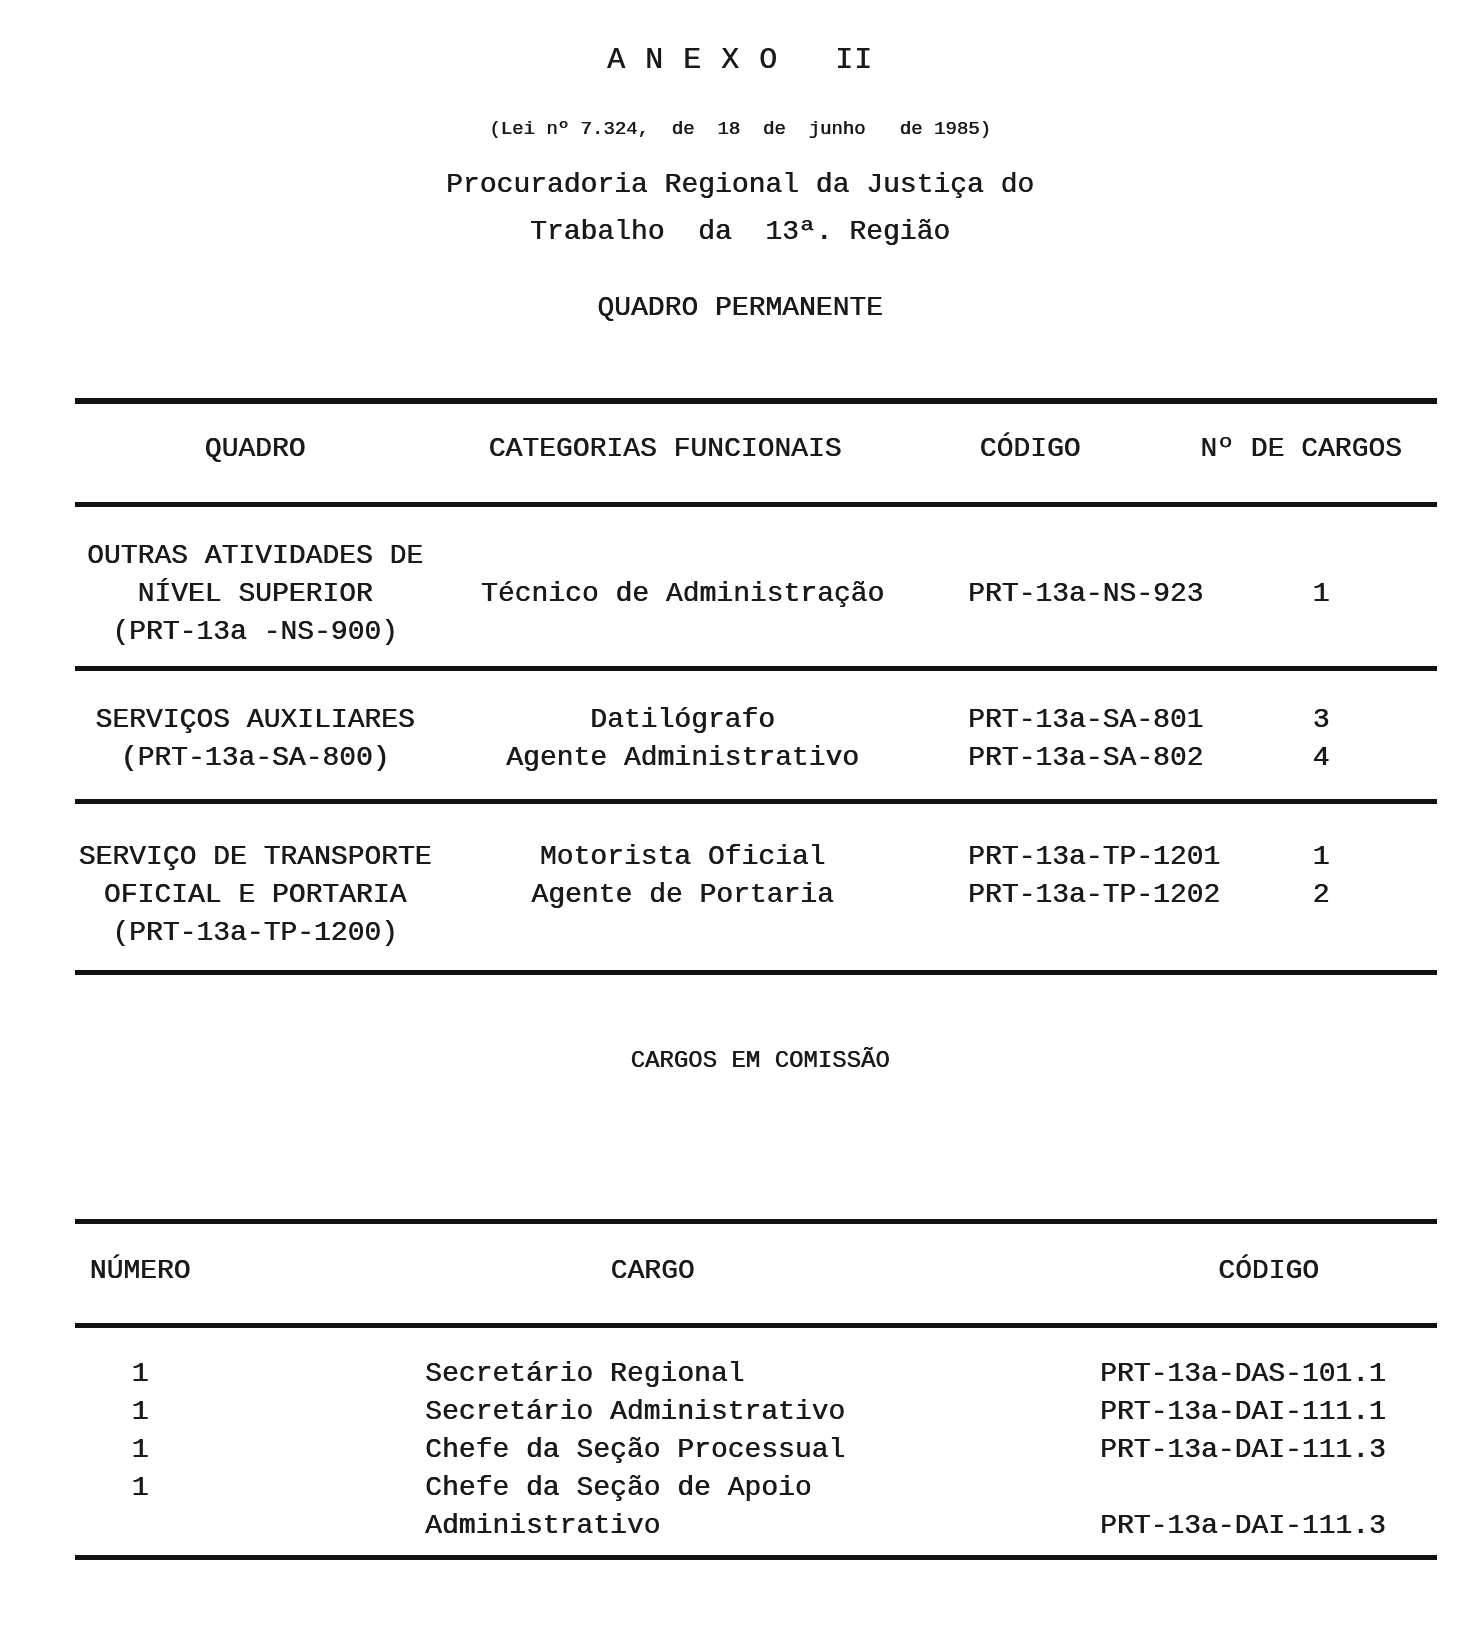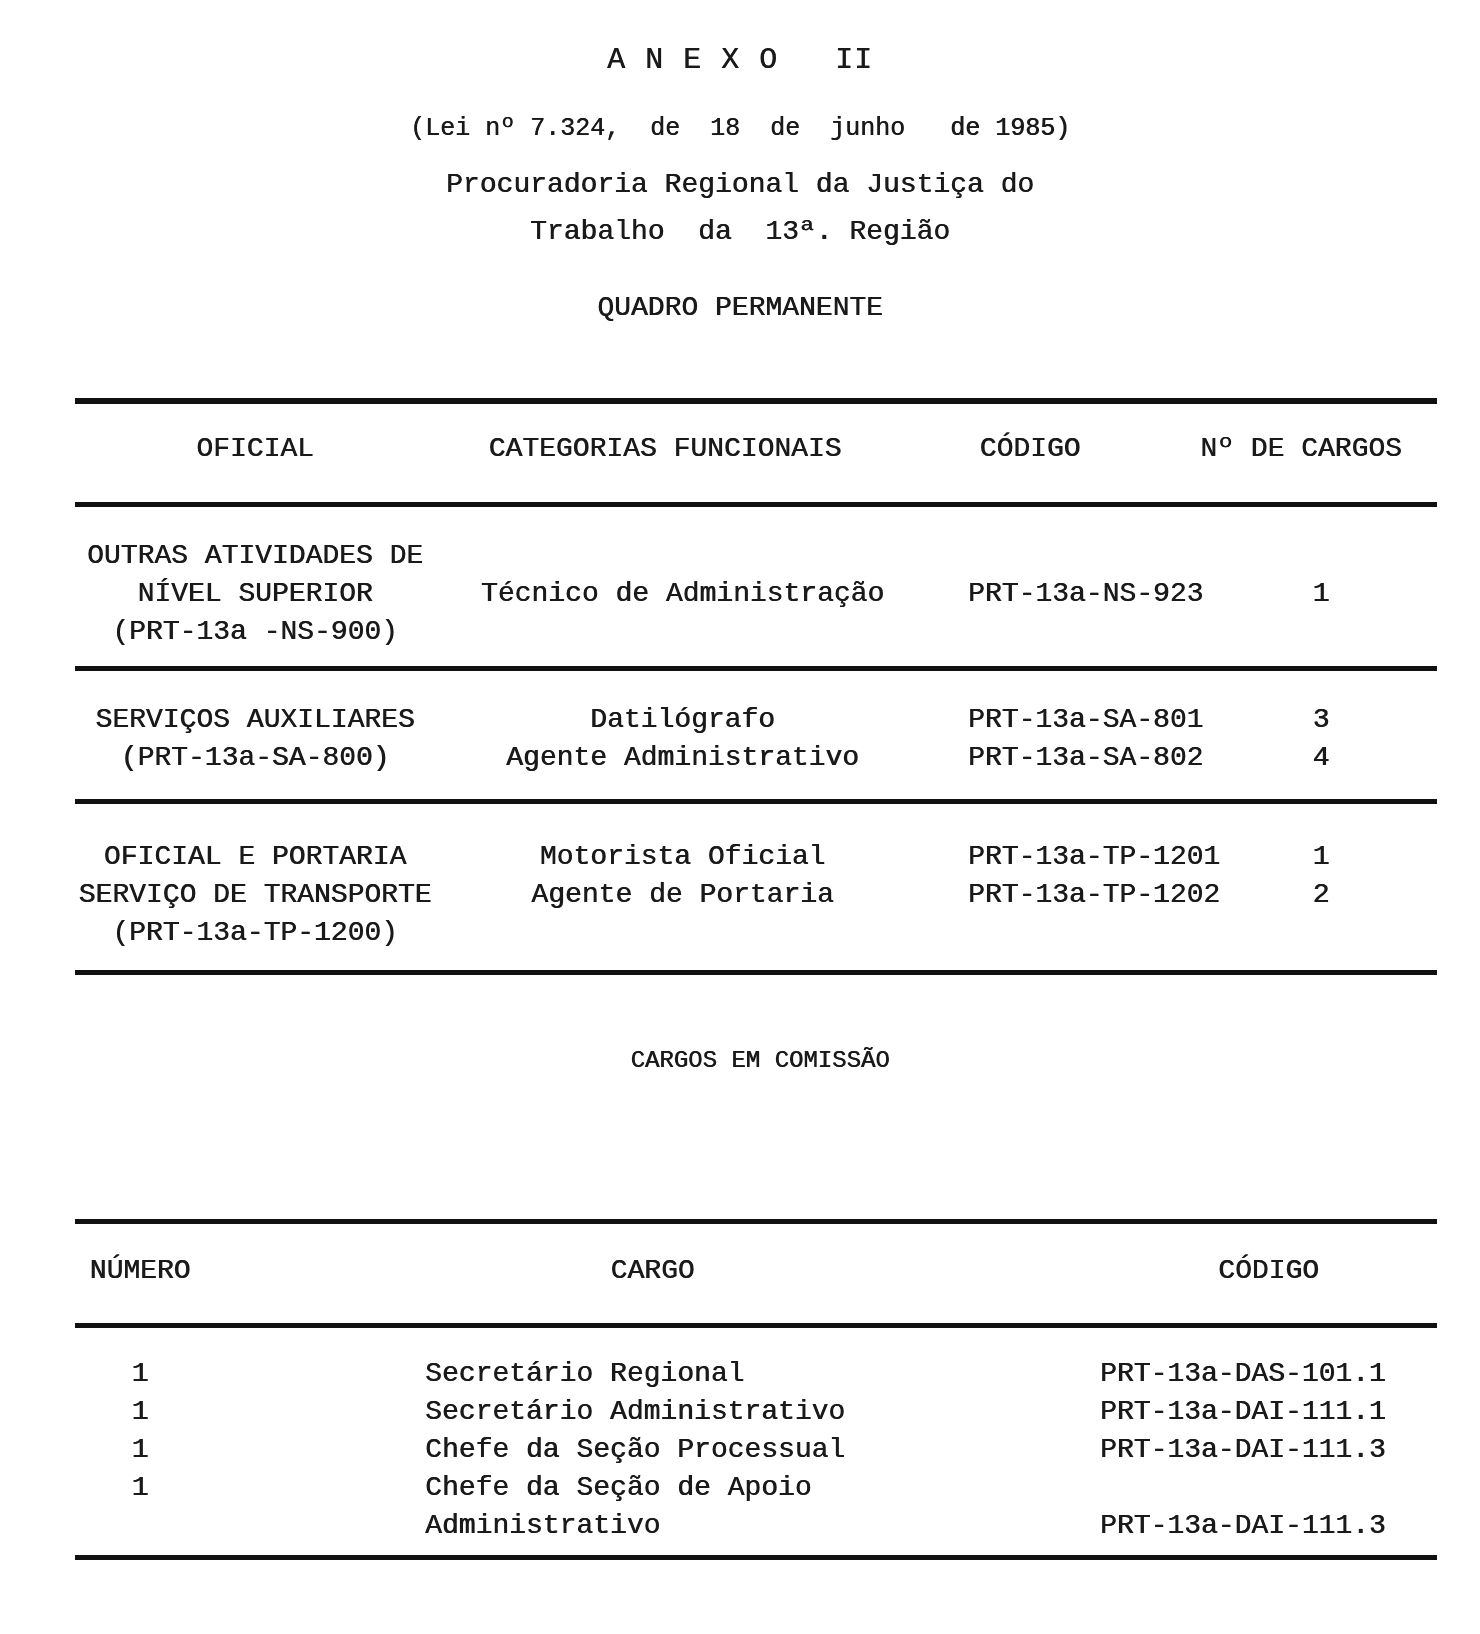--- a/index.html
+++ b/index.html
@@ -8,21 +8,21 @@
     width:1480px; height:1634px;
     margin:0 auto;
     background:#ffffff;
     color:#1a1a1a;
     font-family:"Liberation Mono","DejaVu Sans Mono",monospace;
     text-shadow:0.6px 0 0 currentColor;
     overflow:hidden;
   }
   .hdr { text-align:center; white-space:pre; }
   .title  { padding-top:42px; font-size:30px; line-height:36px; letter-spacing:1px; }
-  .law    { margin-top:34px; font-size:25px; line-height:34px; }
+  .law    { margin-top:34px; font-size:19px; line-height:34px; }
   .org1   { margin-top:22px; font-size:28px; line-height:33px; }
   .org2   { margin-top:14px; font-size:28px; line-height:33px; }
   .sec1   { margin-top:44px; font-size:28px; line-height:32px; }
   .sec2   { margin-top:70px; font-size:24px; line-height:31px; margin-left:80px; width:1360px; }
 
   .table { margin-left:75px; width:1362px; }
   .t1 { margin-top:74px; }
   .t2 { margin-top:143px; }
   .rule { height:5px; background:#111; }
   .rule.thick { height:6px; }
@@ -64,21 +64,21 @@
   <div class="hdr title">A N E X O   II</div>
   <div class="hdr law">(Lei nº 7.324,  de  18  de  junho   de 1985)</div>
   <div class="hdr org1">Procuradoria Regional da Justiça do</div>
   <div class="hdr org2">Trabalho  da  13ª. Região</div>
   <div class="hdr sec1">QUADRO PERMANENTE</div>
 
   <div class="table t1">
     <div class="rule thick"></div>
 
     <div class="t1row t1head">
-      <div class="c1">OFICIAL</div>
+      <div class="c1">QUADRO</div>
       <div class="c2">CATEGORIAS FUNCIONAIS</div>
       <div class="c3">CÓDIGO</div>
       <div class="c4">Nº DE CARGOS</div>
     </div>
 
     <div class="rule"></div>
 
     <div class="t1row t1body r1">
       <div class="c1">
         <div class="ln">OUTRAS ATIVIDADES DE</div>
@@ -114,22 +114,22 @@
       <div class="c4">
         <div class="ln">3</div>
         <div class="ln">4</div>
       </div>
     </div>
 
     <div class="rule"></div>
 
     <div class="t1row t1body r3">
       <div class="c1">
+        <div class="ln">SERVIÇO DE TRANSPORTE</div>
         <div class="ln">OFICIAL E PORTARIA</div>
-        <div class="ln">SERVIÇO DE TRANSPORTE</div>
         <div class="ln">(PRT-13a-TP-1200)</div>
       </div>
       <div class="c2">
         <div class="ln">Motorista Oficial</div>
         <div class="ln">Agente de Portaria</div>
       </div>
       <div class="c3">
         <div class="ln">PRT-13a-TP-1201</div>
         <div class="ln">PRT-13a-TP-1202</div>
       </div>

